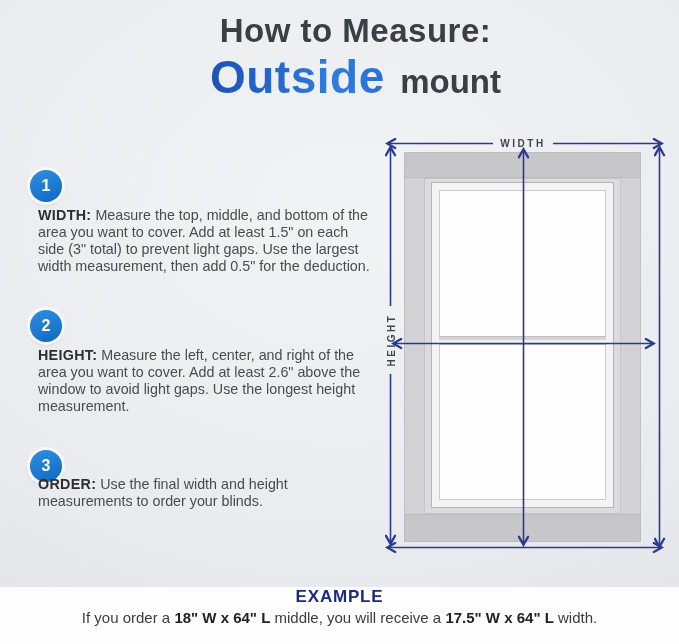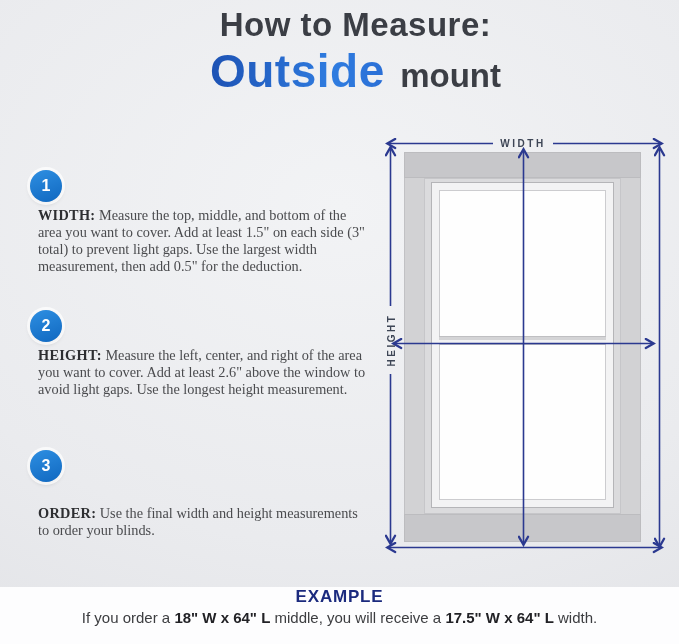--- a/index.html
+++ b/index.html
@@ -4,21 +4,21 @@
 <style>
   * { margin:0; padding:0; box-sizing:border-box; }
   html,body { width:679px; height:644px; }
   body { font-family:"Liberation Sans", sans-serif; }
   .page {
     position:relative; width:679px; height:644px; overflow:hidden;
     background: radial-gradient(120% 95% at 50% 32%, #f2f3f5 0%, #eaebee 55%, #dfe0e4 100%);
   }
 
   
-  .title { position:absolute; top:6px; left:0; right:0; text-align:center;padding-left:32px; }
+  .title { position:absolute; top:12px; left:0; right:0; text-align:center;padding-left:32px; }
   .title-line1 { font-size:33px; font-weight:700; color:#3b3e45; letter-spacing:0.5px; }
   .title-line2 { margin-top:0px;text-align:center; }
   .title-highlight {
     font-size:46px; font-weight:800; letter-spacing:0.5px;
     background:linear-gradient(90deg,#1d52b4 0%, #2f7ce0 70%, #2a6fd6 100%);
     -webkit-background-clip:text; background-clip:text;
     -webkit-text-fill-color:transparent; color:transparent;
   }
   .title-suffix { font-size:33px; font-weight:700; color:#3b3e45; margin-left:11px; }
 
@@ -26,23 +26,23 @@
   .step-badge {
     position:absolute; left:30px; width:32px; height:32px; border-radius:50%;
     background:linear-gradient(160deg,#2e8fe2 0%, #1068c0 100%);
     color:#ffffff; font-weight:700; font-size:16px;
     display:flex; align-items:center; justify-content:center;
     box-shadow:0 0 0 3px rgba(255,255,255,0.75), 0 2px 5px rgba(0,0,0,0.18);
   }
   #badge-1 { top:170px; } #badge-2 { top:310px; } #badge-3 { top:450px; }
   .step-text {
     position:absolute; left:38px; width:334px;
-    font-size:14.3px; line-height:16.9px; color:#4a4b4e;font-family:Liberation Serif, serif;
+    font-size:14.3px; line-height:16.9px; color:#4a4b4e;
   }
-  #text-1 { top:207px; } #text-2 { top:347px; } #text-3 { top:505px; }
+  #text-1 { top:207px; } #text-2 { top:347px; } #text-3 { top:476px; }
   .step-label { font-weight:700; color:#2d2e31; letter-spacing:0.3px; }
 
   
   .diagram { position:absolute; left:382px; top:130px; width:286px; height:432px; }
   .win { position:absolute; }
   .casing  { left:22px; top:22px; width:237px; height:390px; background:#d2d2d4; border:1px solid #c1c1c4; }
   .header  { left:22px; top:22px; width:237px; height:26px; background:#c7c7ca; border:1px solid #bcbcbf; }
   .sill    { left:22px; top:384px; width:237px; height:28px; background:#c7c7ca; border:1px solid #bcbcbf; }
   .sash    { left:42px; top:48px;  width:197px; height:336px; background:#dbdbdd; border:1px solid #c6c6c9; }
   .paneframe { left:49px; top:52px; width:183px; height:326px; background:#f3f3f4; border:1px solid #b5b5b8; }

